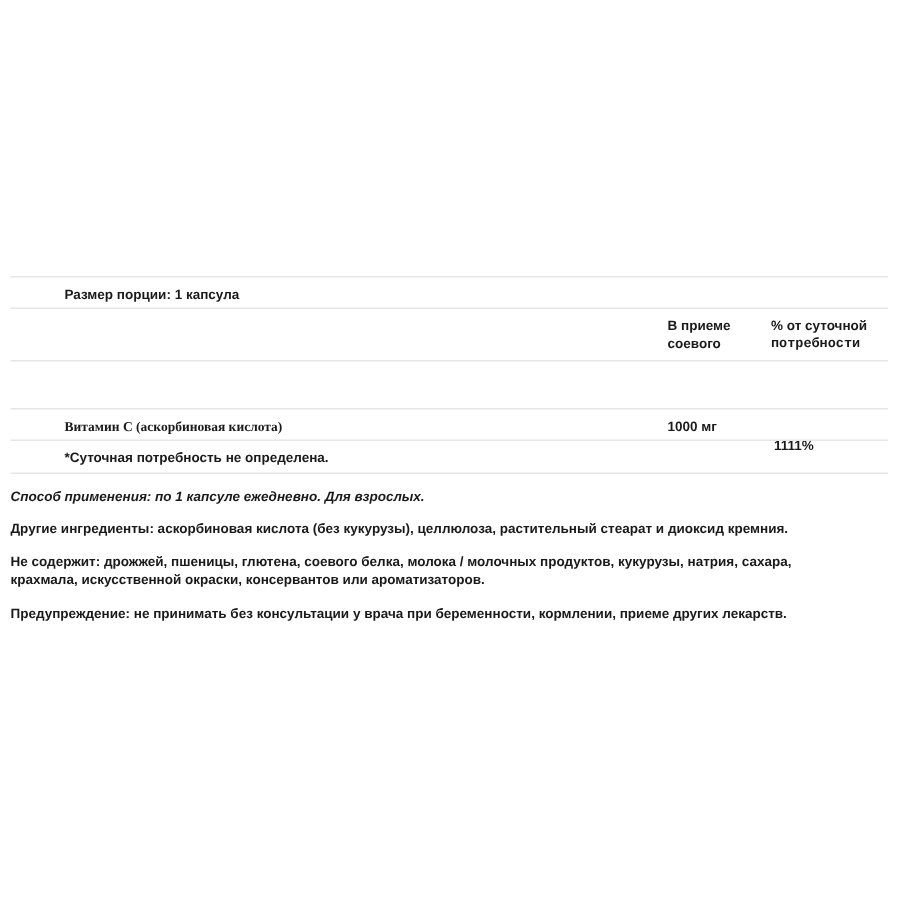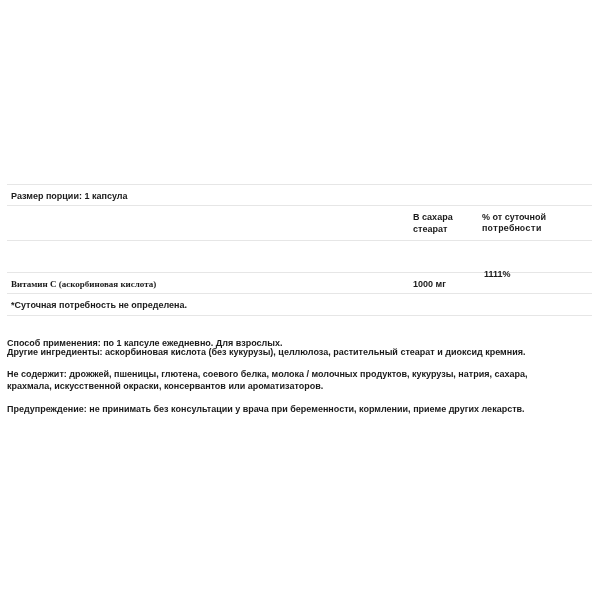--- a/index.html
+++ b/index.html
@@ -21,62 +21,63 @@
       position: absolute;
       left: 7px;
       width: 585px;
       height: 1px;
       background: #e6e6e6;
     }
     .txt {
       position: absolute;
       white-space: nowrap;
       line-height: 12px;
+      margin-left: 32px;
     }
     .para {
       position: absolute;
       left: 7px;
       width: 585px;
       line-height: 12px;
       white-space: normal;
     }
   </style>
 </head>
 <body>
 
 <div>
   <div class="hline" style="top:184px;"></div>
 
   <div class="txt" style="left:11px; top:190px;">Размер порции: 1 капсула</div>
 
   <div class="hline" style="top:205px;"></div>
 
   <div>
-    <div class="txt" style="left:413px; top:211px;">В сахара</div>
-    <div class="txt" style="left:413px; top:223px;">стеарат</div>
+    <div class="txt" style="left:413px; top:211px;">В приеме</div>
+    <div class="txt" style="left:413px; top:223px;">соевого</div>
     <div class="txt" style="left:482px; top:211px;">% от суточной</div>
     <div class="txt" style="left:482px; top:223px;font-family:Liberation Mono, monospace;">потребности</div>
   </div>
 
   <div class="hline" style="top:240px;"></div>
 
   <div class="hline" style="top:272px;"></div>
 
   <div>
     <div class="txt" style="left:11px; top:278px;font-family:Liberation Serif, serif;">Витамин С (аскорбиновая кислота)</div>
     <div class="txt" style="left:413px; top:278px;">1000 мг</div>
-    <div class="txt" style="left:484px; top:268px;">1111%</div>
+    <div class="txt" style="left:484px; top:291px;">1111%</div>
   </div>
 
   <div class="hline" style="top:293px;"></div>
 
   <div class="txt" style="left:11px; top:299px;">*Суточная потребность не определена.</div>
 
   <div class="hline" style="top:315px;"></div>
 </div>
 
 <div>
-  <div class="para" style="top:337px;">Способ применения:  по 1 капсуле ежедневно. Для взрослых.</div>
+  <div class="para" style="top:325px;font-style:italic;">Способ применения:  по 1 капсуле ежедневно. Для взрослых.</div>
   <div class="para" style="top:346px;">Другие ингредиенты: аскорбиновая кислота (без кукурузы), целлюлоза, растительный стеарат и диоксид кремния.</div>
   <div class="para" style="top:368px;">Не содержит:  дрожжей, пшеницы, глютена, соевого белка, молока / молочных продуктов, кукурузы, натрия, сахара,</div>
   <div class="para" style="top:380px;">крахмала, искусственной окраски, консервантов или ароматизаторов.</div>
   <div class="para" style="top:403px;">Предупреждение: не принимать без консультации у врача при беременности, кормлении, приеме других лекарств.</div>
 </div>
 
 </body></html>

